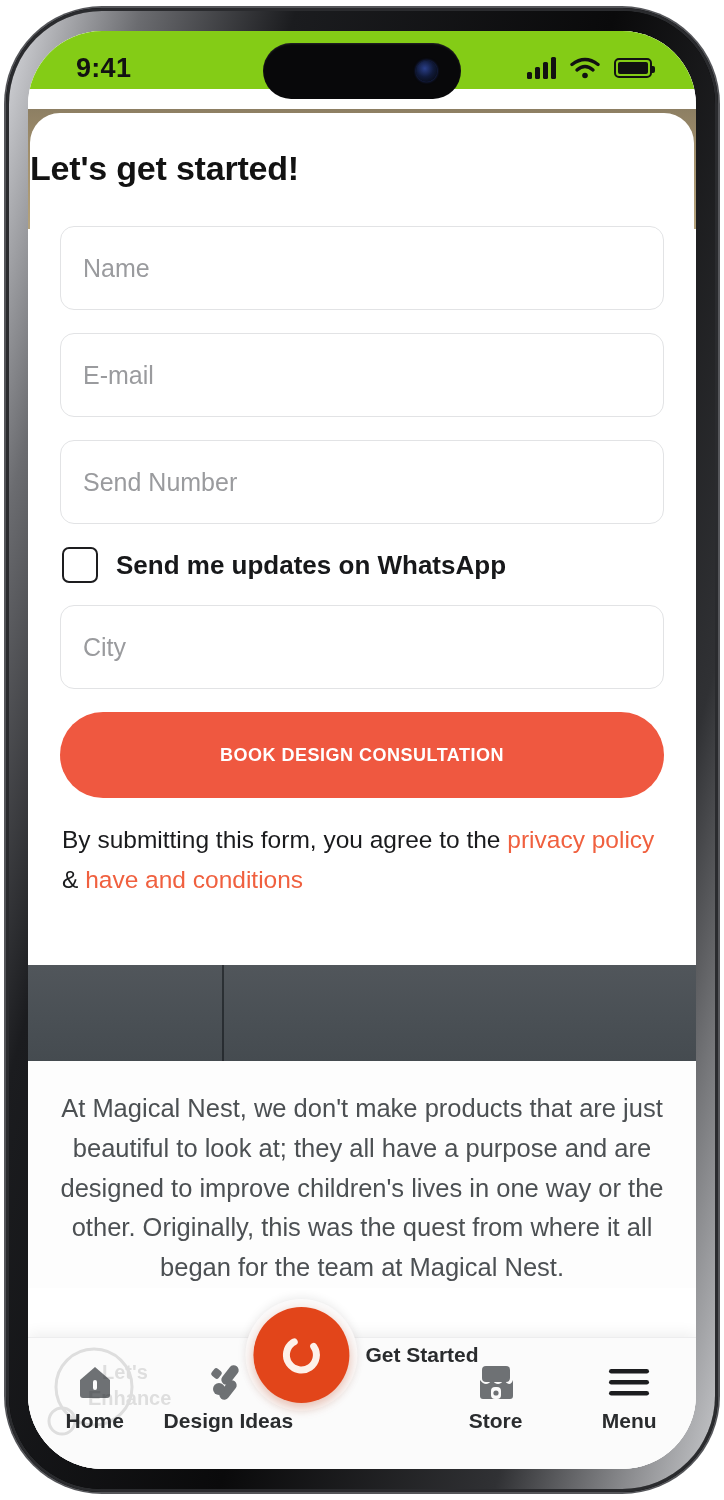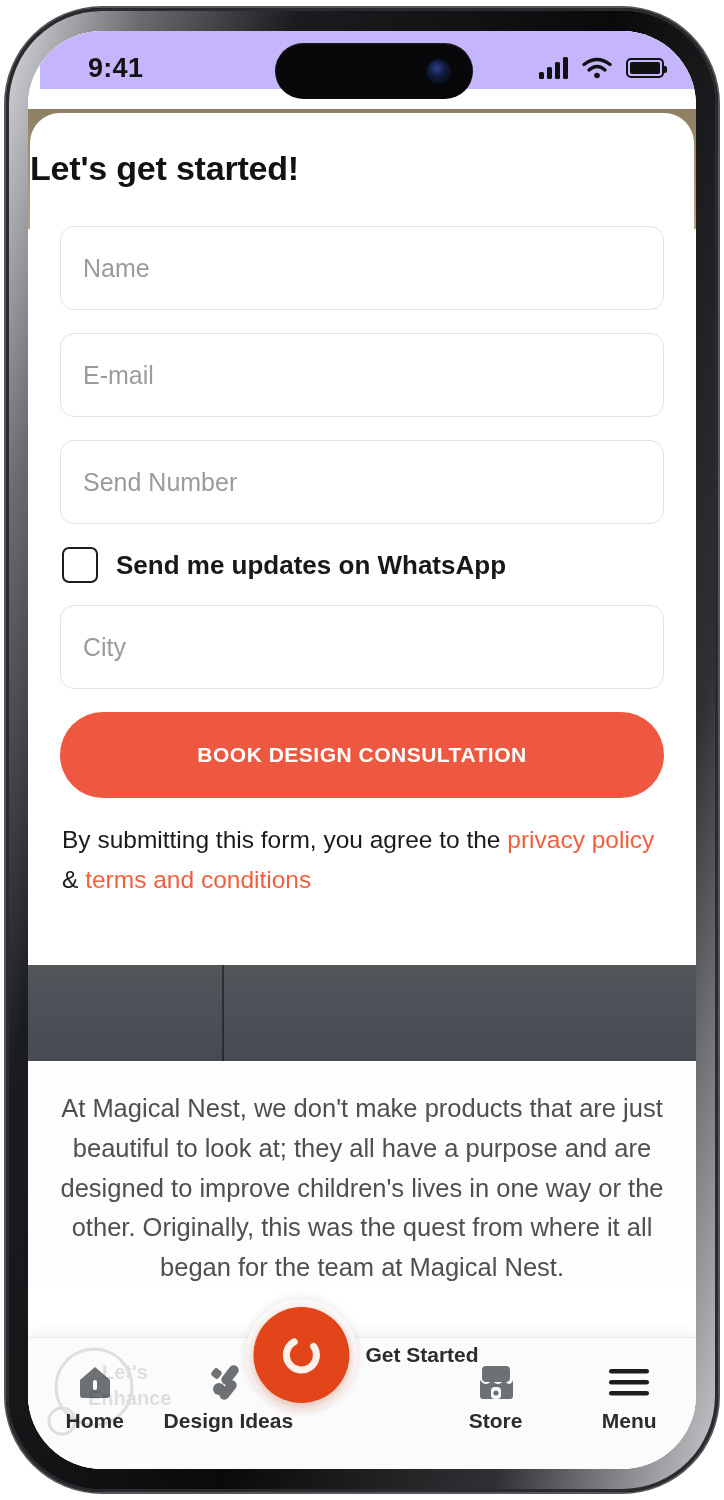--- a/index.html
+++ b/index.html
@@ -27,22 +27,22 @@
   .screen{
     position:absolute; left:22px; top:23px;
     width:668px; height:1438px;
     border-radius:74px;
     background:#ffffff;
     overflow:hidden;
   }
 
   
   .statusbar{
-    position:absolute; left:12px; top:0; width:100%; height:58px;
-    background:#c4b5fd; z-index:40;
+    position:absolute; left:0; top:0; width:100%; height:58px;
+    background:#84cc16; z-index:40;
   }
   .sb-time{
     position:absolute; left:48px; top:22px;
     font-size:27px; font-weight:600; color:#121212;
     letter-spacing:.3px;
   }
   .dynamic-island{
     position:absolute; left:50%; top:12px; transform:translateX(-50%);
     width:198px; height:56px; border-radius:28px;
     background:#08080a;
@@ -110,21 +110,21 @@
     margin:8px 0 22px 2px;
   }
   .checkbox{
     width:36px; height:36px; border:2.4px solid #1d1d1f;
     border-radius:7px; background:#fff; flex:none;
   }
   .check-label{ font-size:26px; color:#17181a; font-weight:700; }
   .cta{
     width:100%; height:86px; margin-top:10px;
     background:#ef5840; border:none; border-radius:44px;
-    color:#ffffff; font-size:21px; font-weight:700;
+    color:#ffffff; font-size:18px; font-weight:700;
     letter-spacing:.5px;
     display:flex; align-items:center; justify-content:center;
     cursor:pointer;
   }
   .disclaimer{
     margin:22px 2px 0 2px;
     font-size:24.5px; line-height:1.62; color:#1a1b1d; font-weight:400;
   }
   .disclaimer a{ color:#f0603f; text-decoration:none; cursor:pointer; }
 
@@ -225,21 +225,21 @@
           <div class="check-row">
             <div class="checkbox"></div>
             <div class="check-label">Send me updates on WhatsApp</div>
           </div>
 
           <div class="field">City</div>
 
           <div class="cta">BOOK DESIGN CONSULTATION</div>
 
           <div class="disclaimer">
-            <span>By submitting this form, you agree to the </span><a>privacy policy</a><span> &amp; </span><a>terms and conditions</a>
+            <span>By submitting this form, you agree to the </span><a>privacy policy</a><span> &amp; </span><a>have and conditions</a>
           </div>
         </div>
       </div>
 
       <svg class="watermark" viewBox="0 0 170 110">
         <circle cx="54" cy="52" r="38" fill="none" stroke="#222" stroke-width="3"></circle>
         <circle cx="22" cy="86" r="13" fill="none" stroke="#222" stroke-width="3"></circle>
         <text x="62" y="44" font-family="Liberation Sans, sans-serif" font-size="20" font-weight="700" fill="#222">Let's</text>
         <text x="48" y="70" font-family="Liberation Sans, sans-serif" font-size="20" font-weight="700" fill="#222">Enhance</text>
       </svg>

